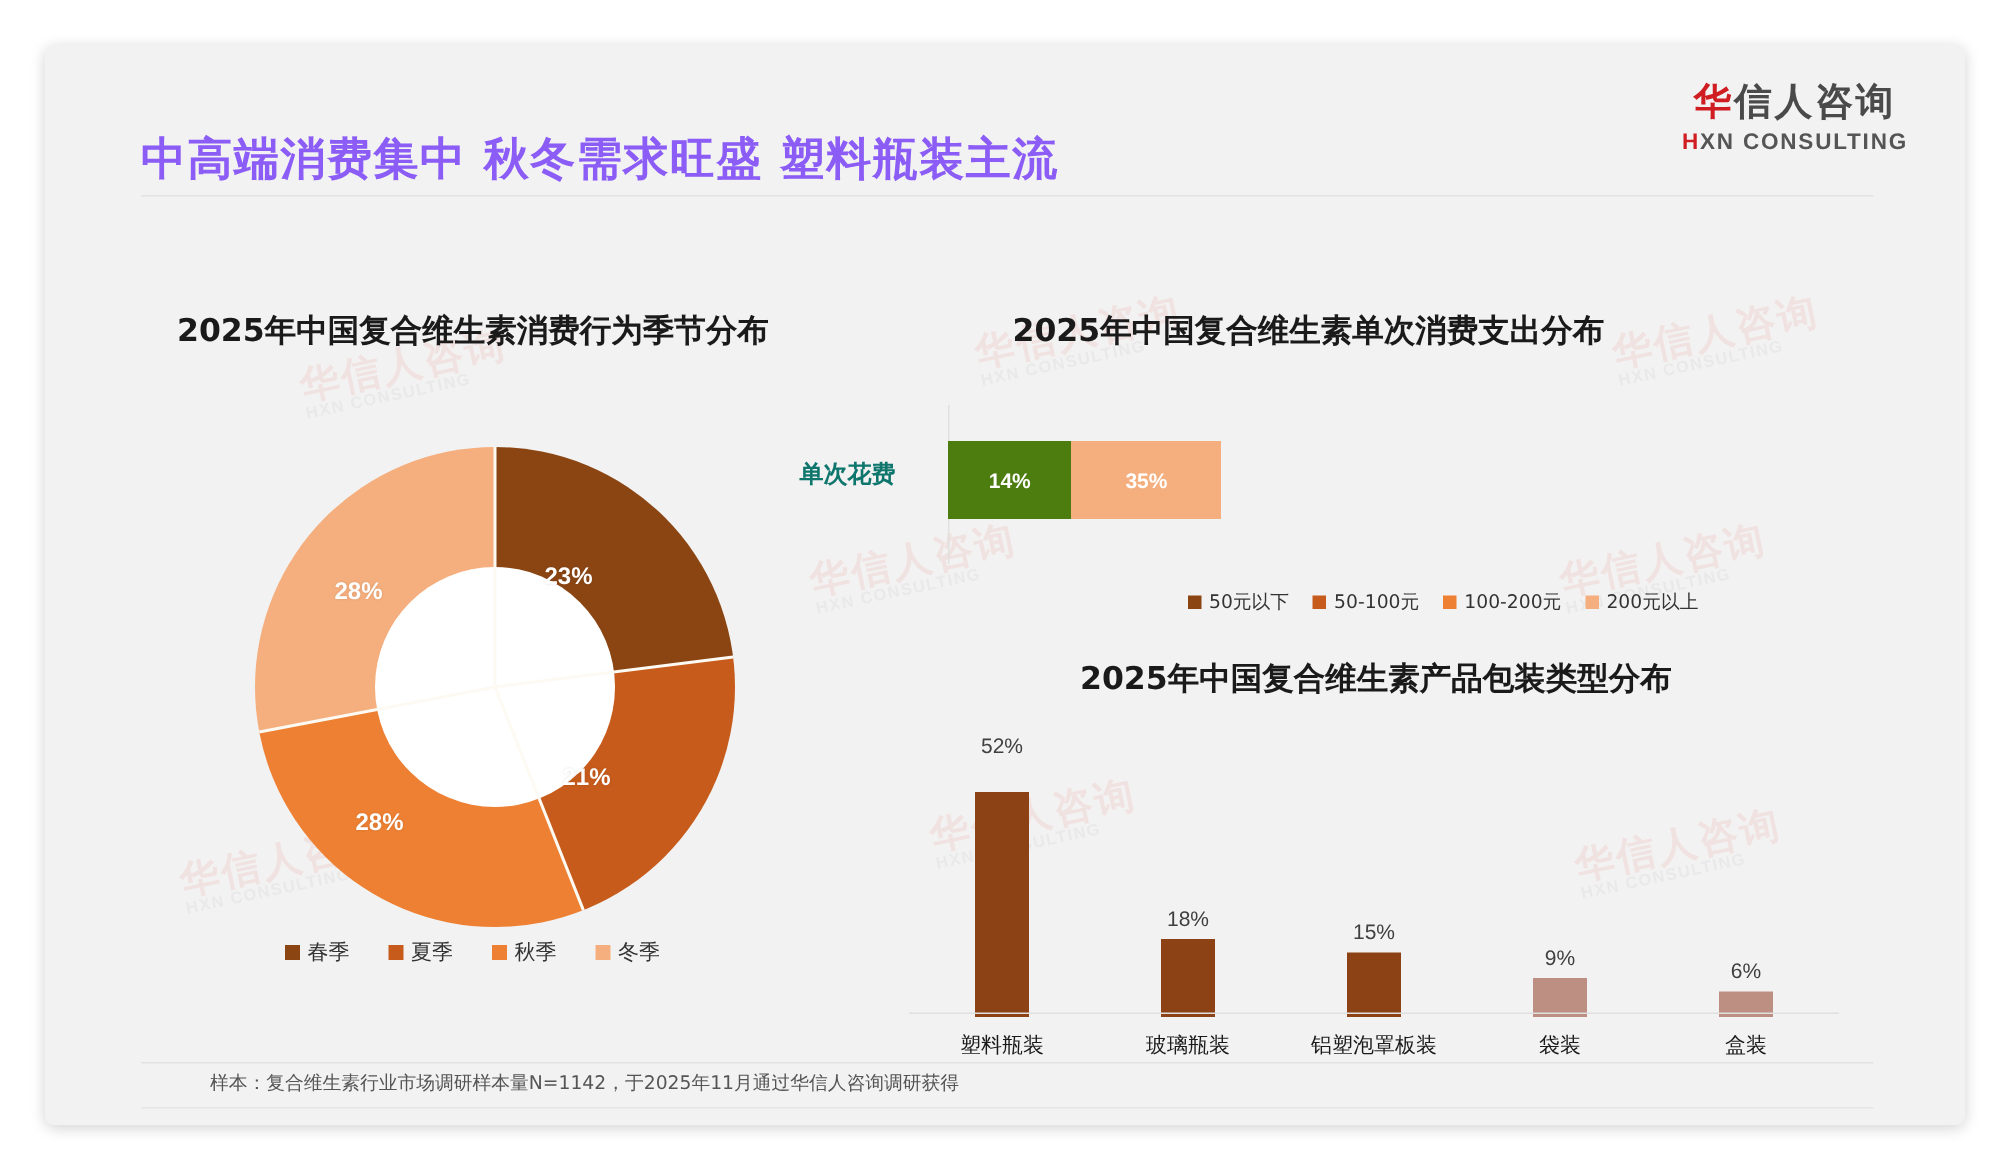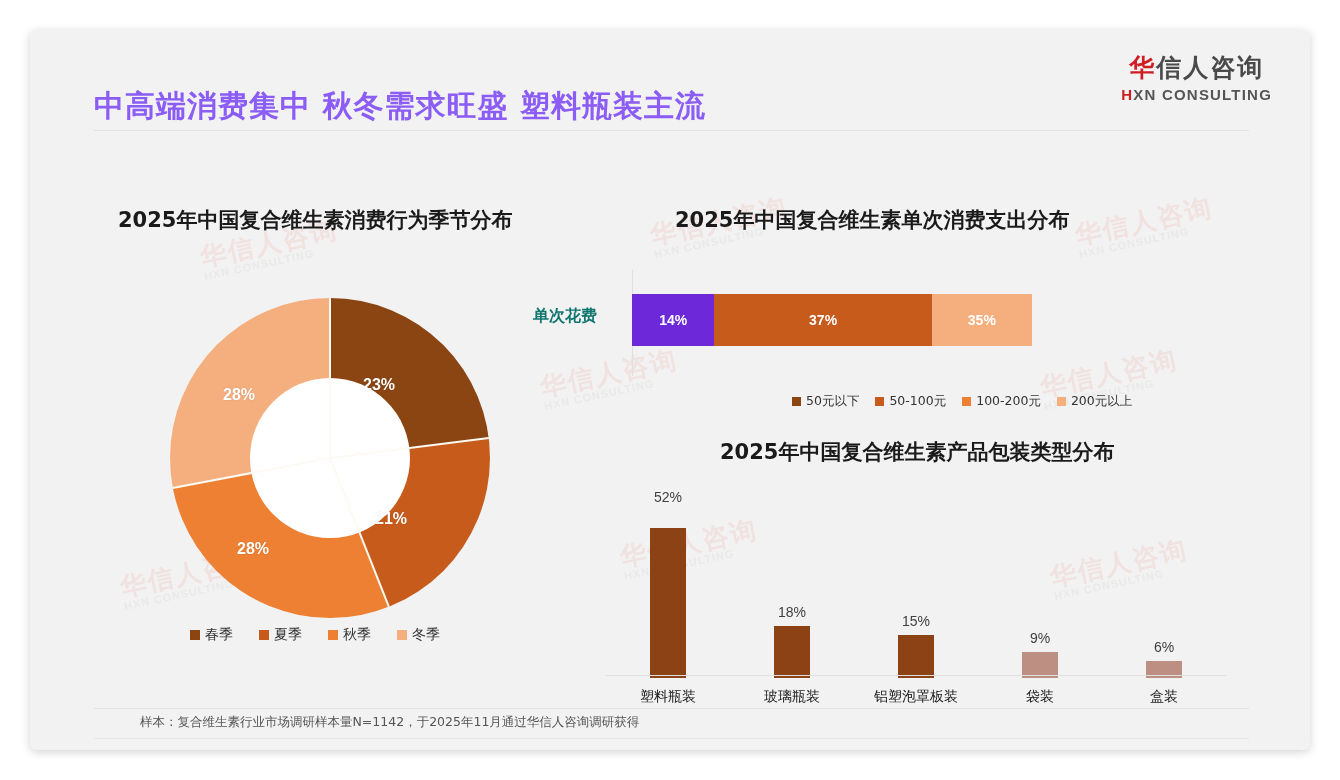--- a/index.html
+++ b/index.html
@@ -372,25 +372,22 @@
       <div class="legend-item">
         <span class="legend-swatch" style="background:#F5AF7E"></span>
         <span>冬季</span>
       </div>
     </div>
 
     <div class="chart-title" id="stack-title">2025年中国复合维生素单次消费支出分布</div>
     <div class="stack-axis-left"></div>
     <div class="stack-cat-label">单次花费</div>
     <div class="stack-wrap" id="stack-bar">
-        <div class="stack-seg" style="width: 14%; background: #6d28d9;">
+        <div class="stack-seg" style="width: 14%; background: #4d7c0f;">
           <span>14%</span>
-        </div>
-        <div class="stack-seg" style="width: 37%; background: rgb(199, 91, 27);">
-          <span>37%</span>
         </div>
         <div class="stack-seg" style="width: 17%; background: rgb(245, 175, 126); color: rgb(255, 255, 255);">
           <span>35%</span>
         </div>
       </div>
 
     <div class="stack-legend">
       <div class="legend-item">
         <span class="legend-swatch" style="background:#8B4513"></span>
         <span>50元以下</span>

